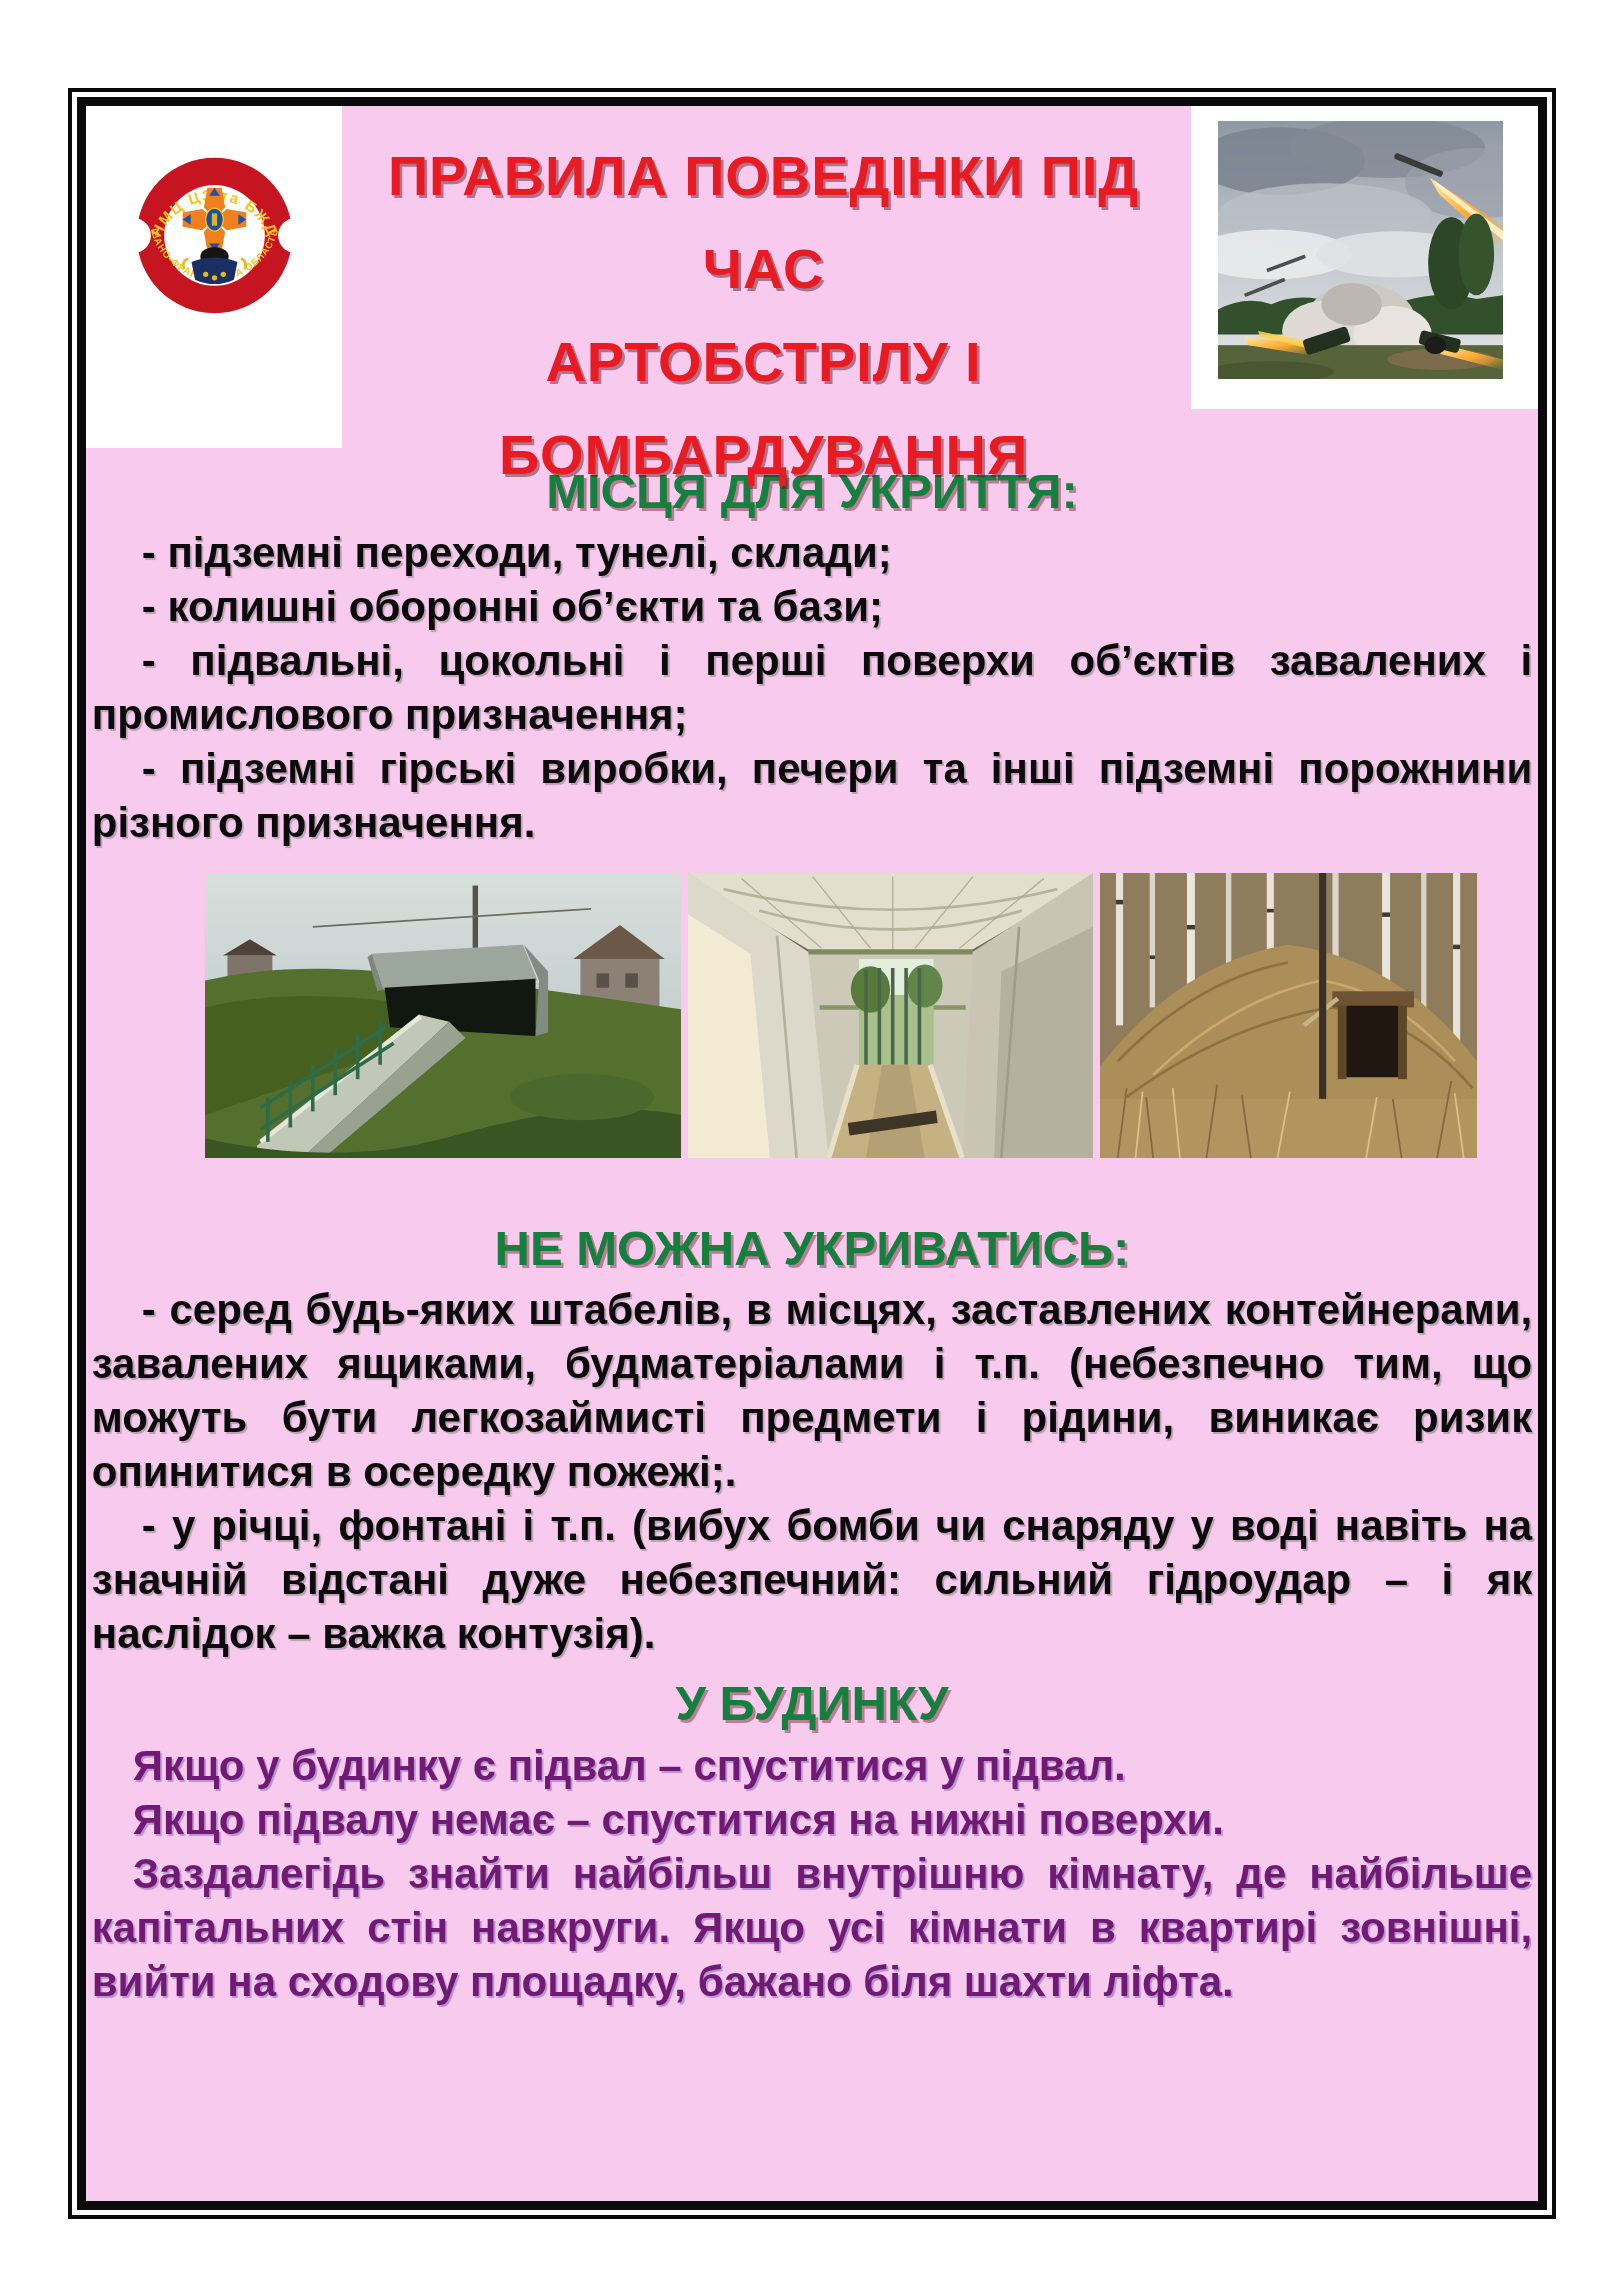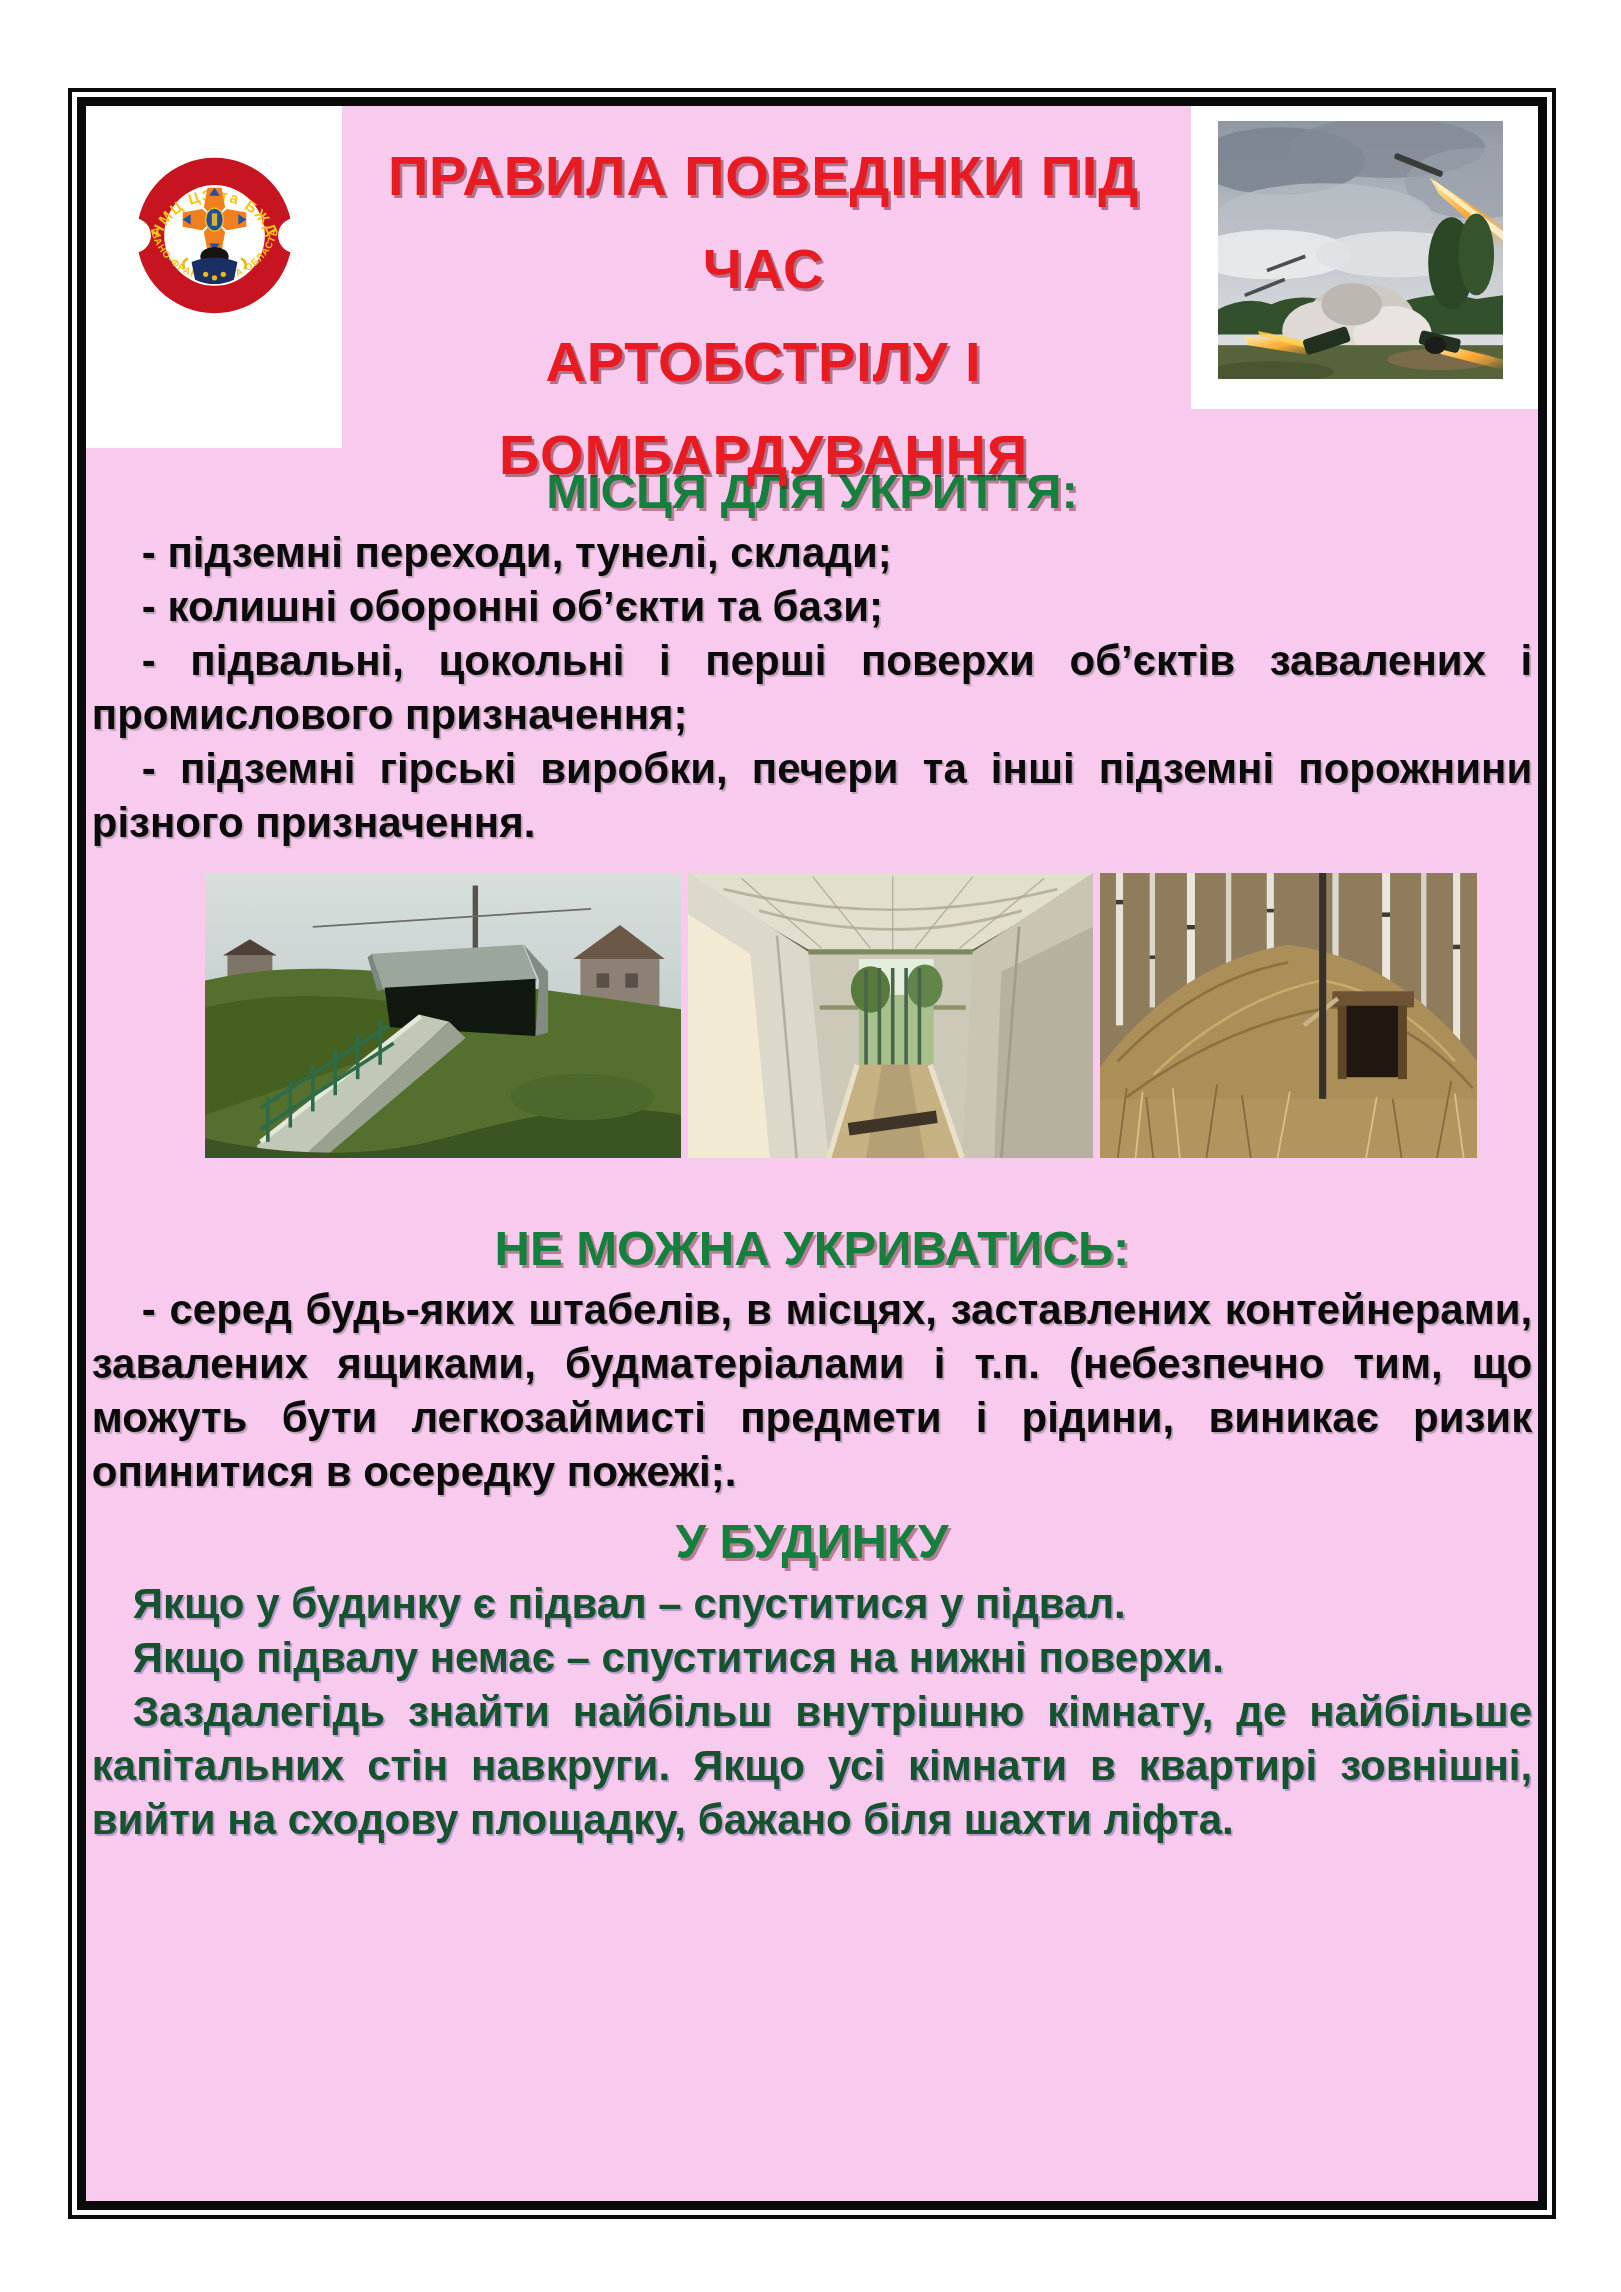--- a/index.html
+++ b/index.html
@@ -20,21 +20,21 @@
              padding:14.3px 19.7px 0 27px;box-sizing:border-box;}
   .title{position:absolute;left:252px;right:349px;top:23px;text-align:center;
          color:#e81b22;font-size:56px;line-height:93px;letter-spacing:0.9px;
          text-shadow:2.7px 2.7px 0 rgba(92,8,20,.45);}
 
   h2.sec{margin:14.3px 0 7.2px;font-size:49px;line-height:56px;text-align:center;color:#15803d;
          text-shadow:2.7px 2.7px 0 rgba(92,8,20,.4);font-weight:bold;}
   h2.sec.after-gallery{margin-top:62px;}
   p.body{margin:0;font-size:42px;line-height:54px;color:#0b0b0b;text-align:justify;
          text-indent:50px;text-shadow:1.8px 1.8px 0.9px rgba(80,80,80,.35);}
-  p.blue{color:#14532d;text-indent:41px;text-shadow:1.8px 1.8px 0.9px rgba(25,25,120,.3);}
+  p.blue{color:#701a75;text-indent:41px;text-shadow:1.8px 1.8px 0.9px rgba(25,25,120,.3);}
 
   .gallery{display:flex;gap:7.2px;margin:23px 0 0 113px;height:285px;}
   .gallery .shot{height:285px;overflow:hidden;}
   .shot svg{display:block;width:100%;height:100%;}
   .s1{width:476px;} .s2{width:405px;} .s3{width:377px;}
 </style>
 </head>
 <body>
 
 <div class="page">
@@ -298,20 +298,21 @@
                 <line x1="200" y1="318" x2="214" y2="244"></line>
                   <line x1="410" y1="318" x2="400" y2="246"></line>
                 <line x1="300" y1="318" x2="312" y2="250"></line>
               </g>
             </svg>
           </div>
         </div>
 
         <h2 class="sec after-gallery">НЕ МОЖНА УКРИВАТИСЬ:</h2>
         <p class="body">- серед будь-яких штабелів, в місцях, заставлених контейнерами, завалених ящиками, будматеріалами і т.п. (небезпечно тим, що можуть бути легкозаймисті предмети і рідини, виникає ризик опинитися в осередку пожежі;.</p>
+        <p class="body">- у річці, фонтані і т.п. (вибух бомби чи снаряду у воді навіть на значній відстані дуже небезпечний: сильний гідроудар – і як наслідок – важка контузія).</p>
 
         <h2 class="sec">У БУДИНКУ</h2>
         <p class="body blue">Якщо у будинку є підвал – спуститися у підвал.</p>
         <p class="body blue">Якщо підвалу немає – спуститися на нижні поверхи.</p>
         <p class="body blue">Заздалегідь знайти найбільш внутрішню кімнату, де найбільше капітальних стін навкруги. Якщо усі кімнати в квартирі зовнішні, вийти на сходову площадку, бажано біля шахти ліфта.</p>
 
       </div>
     </div>
   </div>
 </div>

